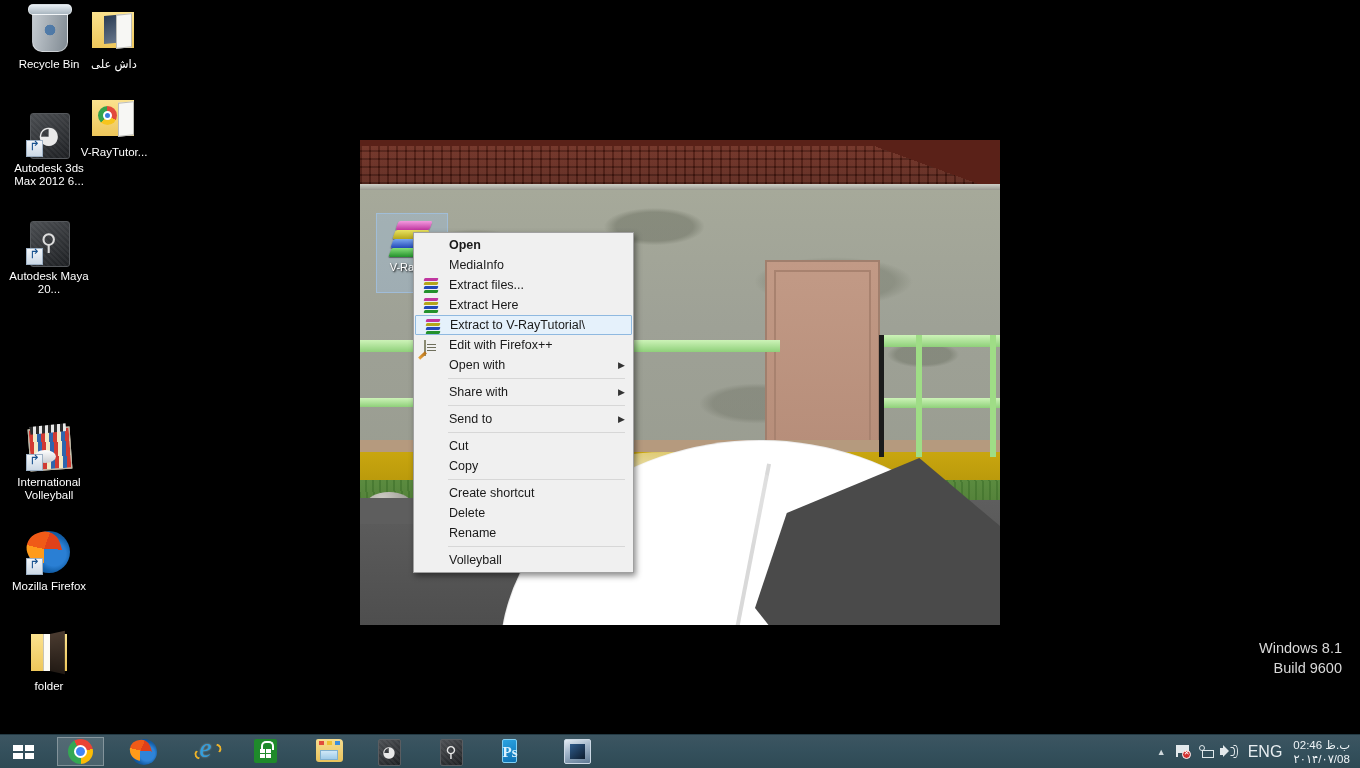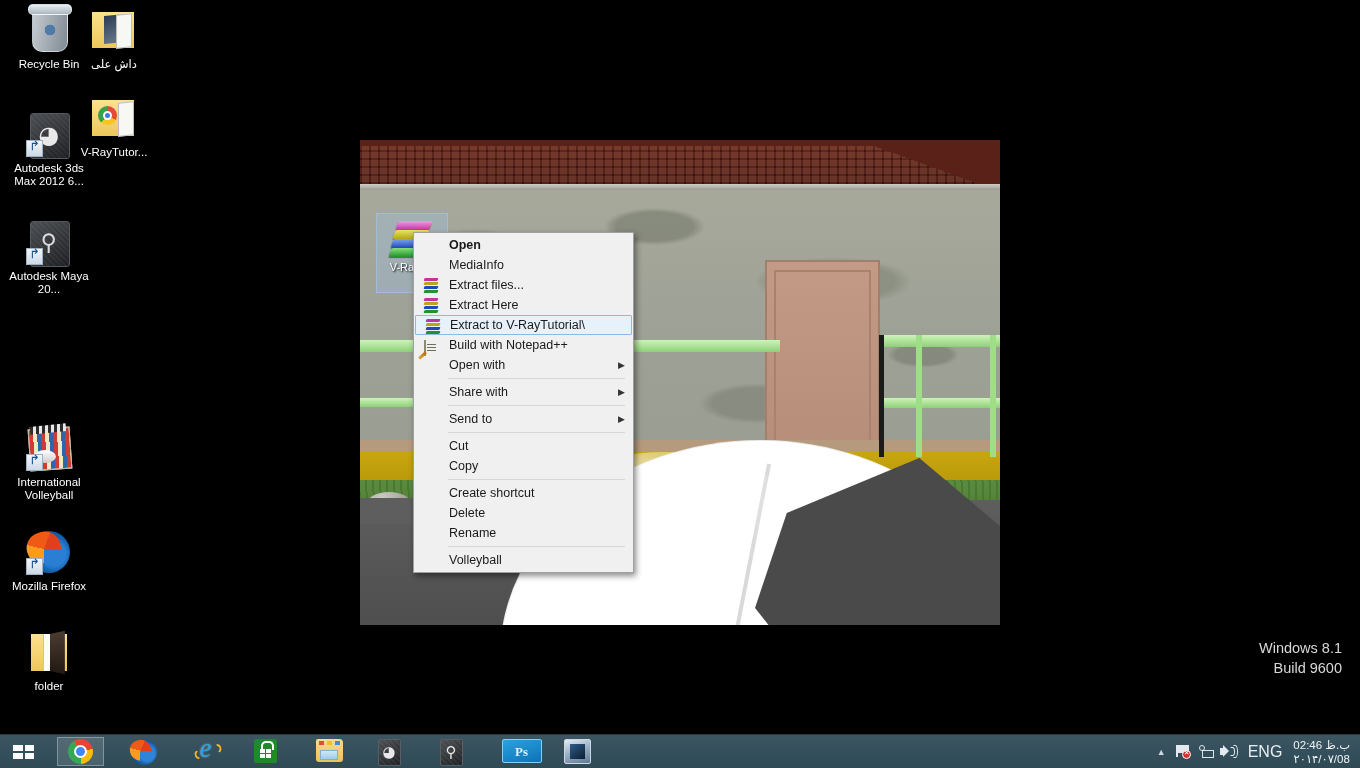--- a/index.html
+++ b/index.html
@@ -250,22 +250,22 @@
   .g-explorer{width:27px;height:23px;position:relative;
      background:linear-gradient(180deg,#f7dd8f,#e9c35c);border-radius:2px 4px 3px 3px;}
   .g-explorer:before{content:"";position:absolute;left:3px;top:2px;width:5px;height:4px;background:#e14b3c;
      box-shadow:8px 0 0 #f0c030,16px 0 0 #3f8edb;}
   .g-explorer:after{content:"";position:absolute;left:4px;bottom:2px;width:18px;height:10px;
      background:linear-gradient(180deg,#cfe8f7,#9fcbe8);border:1px solid #7fb0cf;box-sizing:border-box;}
   .g-tile{width:21px;height:25px;border-radius:2px;
      background:repeating-linear-gradient(45deg,rgba(255,255,255,.05) 0 2px,rgba(0,0,0,0) 2px 4px),
                 linear-gradient(150deg,#4c4f53,#1e2023);border:1px solid #5a5d61;
      color:#e8e8e8;font-size:15px;text-align:center;line-height:25px;font-family:"DejaVu Sans",sans-serif;}
-  .g-ps{width:40px;height:24px;border-radius:2px;background:linear-gradient(160deg,#2aa3e0,#0d72b5);
-     color:#d9f2ff;font-weight:bold;font-size:13px;text-align:center;line-height:24px;
+  .g-ps{width:15px;height:24px;border-radius:2px;background:linear-gradient(160deg,#2aa3e0,#0d72b5);
+     color:#d9f2ff;font-weight:bold;font-size:15px;text-align:center;line-height:24px;
      font-family:"Liberation Serif",serif;border:1px solid #7fd0f5;box-sizing:border-box;}
   .g-corel{width:25px;height:23px;border-radius:2px;
      background:linear-gradient(160deg,#e4ecf4 0%,#a3b7cb 42%,#5e7893 100%);border:1px solid #cbd8e4;position:relative;}
   .g-corel:after{content:"";position:absolute;left:5px;top:4px;width:15px;height:15px;
      background:linear-gradient(140deg,#2f5c8c,#0d1c2e);}
 
   
   #tray{position:absolute;right:0;top:0;height:33px;display:flex;align-items:center;}
   .tray-ico{width:22px;height:33px;position:relative;cursor:default;}
   .tray-up{color:#cfd8dc;font-size:9px;position:absolute;left:6px;top:12px;}
@@ -410,21 +410,21 @@
     </div>
     <div class="rar-lbl">V-RayT...</div>
   </div>
 
   <div id="ctxmenu">
       <div class="mi bold"><span>Open</span></div>
       <div class="mi"><span>MediaInfo</span></div>
       <div class="mi"><span class="mi-ico"><span class="mini-rar"><i></i><i></i><i></i><i></i></span></span><span>Extract files...</span></div>
       <div class="mi"><span class="mi-ico"><span class="mini-rar"><i></i><i></i><i></i><i></i></span></span><span>Extract Here</span></div>
       <div class="mi sel"><span class="mi-ico"><span class="mini-rar"><i></i><i></i><i></i><i></i></span></span><span>Extract to V-RayTutorial\</span></div>
-      <div class="mi"><span class="mi-ico"><span class="mini-npp"></span></span><span>Build with Notepad++</span></div>
+      <div class="mi"><span class="mi-ico"><span class="mini-npp"></span></span><span>Edit with Firefox++</span></div>
       <div class="mi"><span>Open with</span><span class="arrow">▶</span></div>
       <div class="msep"></div>
       <div class="mi"><span>Share with</span><span class="arrow">▶</span></div>
       <div class="msep"></div>
       <div class="mi"><span>Send to</span><span class="arrow">▶</span></div>
       <div class="msep"></div>
       <div class="mi"><span>Cut</span></div>
       <div class="mi"><span>Copy</span></div>
       <div class="msep"></div>
       <div class="mi"><span>Create shortcut</span></div>

